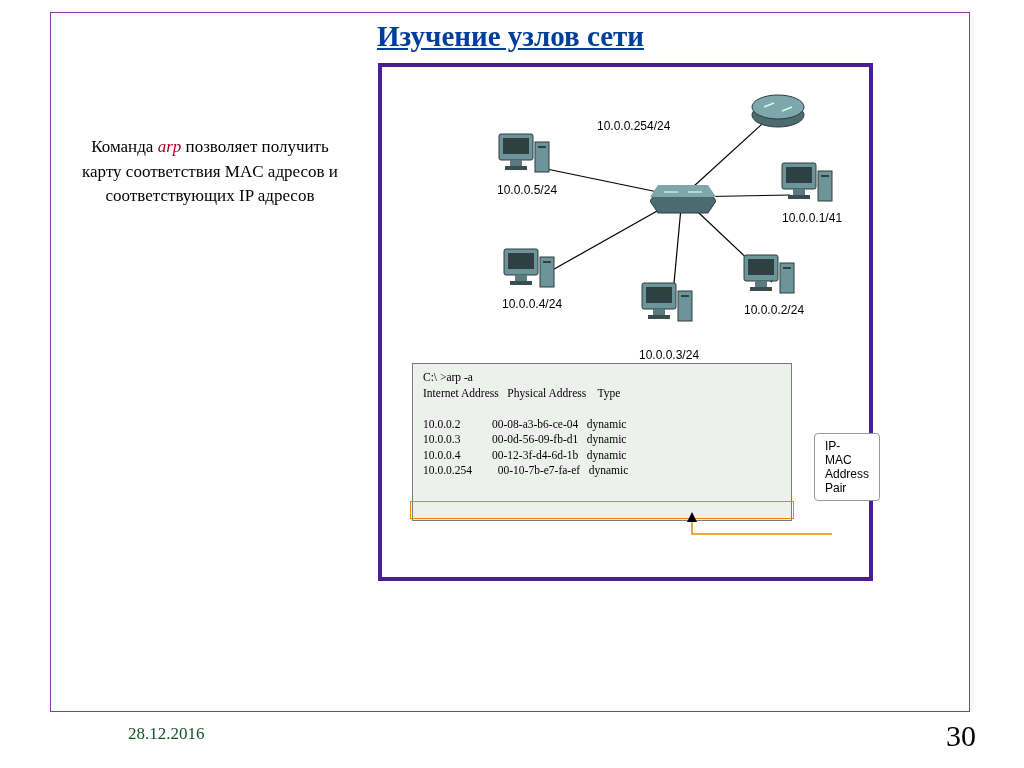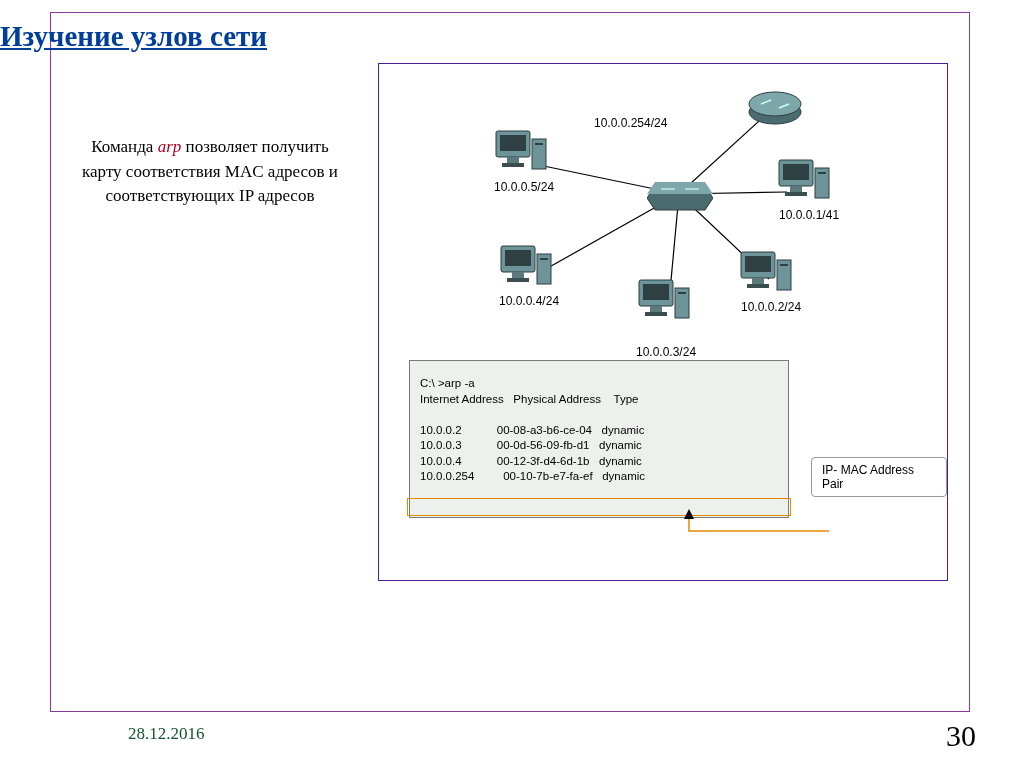--- a/index.html
+++ b/index.html
@@ -10,66 +10,67 @@
     position: relative;
     overflow: hidden;
   }
   .slide-border {
     position: absolute; left: 50px; top: 12px;
     width: 920px; height: 700px;
     border: 1.5px solid #8a3a9c;
   }
   .title {
     position: absolute; left: 0; right: 3px; top: 20px;
+    text-align: center;
     color: #003e9b;
     font-size: 29px;
     font-weight: bold;
     text-decoration: underline;
   }
   .left-text {
     position: absolute; left: 70px; top: 135px;
     width: 280px; text-align: center;
     color: #000; font-size: 17px; line-height: 1.45;
     font-weight: normal;
   }
   .left-text .arp { color: #b00020; font-style: italic; font-family: "Times New Roman", serif; }
   .diagram-box {
     position: absolute; left: 378px; top: 63px;
-    width: 570px; height: 518px;
-    border: 1px solid #4c1d95;
+    width: 495px; height: 518px;
+    border: 4px solid #4c1d95;
     background: #fff;
   }
   
   .topo {
     position: absolute; left: 0; top: 0; width: 100%; height: 300px;
   }
   .node-label {
     position: absolute; font-size: 12px; color: #000; font-family: Arial, sans-serif;
     white-space: nowrap;
   }
   
   .terminal {
     position: absolute; left: 30px; top: 296px;
     width: 380px; height: 158px;
     background: #eef0ee;
     border: 1px solid #7a7a7a;
-    font-family: Liberation Sans, sans-serif;
+    font-family: Liberation Serif, serif;
     font-size: 11.5px; color: #000;
-    padding: 15px 10px;
+    padding: 6px 10px;
     line-height: 1.35;
     white-space: pre;
   }
   .term-highlight {
     position: absolute; left: 28px; top: 434px;
     width: 384px; height: 18px;
     border: 1.5px solid #e38900;
     pointer-events: none;
   }
   .callout-box {
-    position: absolute; left: 432px; top: 393px;
+    position: absolute; left: 432px; top: 366px;
     border: 1px solid #999; border-radius: 4px;
     background: #fff; padding: 5px 10px;
     font-size: 12px; font-family: Arial, sans-serif;
     color: #000;
   }
   .callout-line {
     position: absolute; left: 300px; top: 397px;
     width: 150px; height: 72px; pointer-events: none;
   }
   .footer-date {

